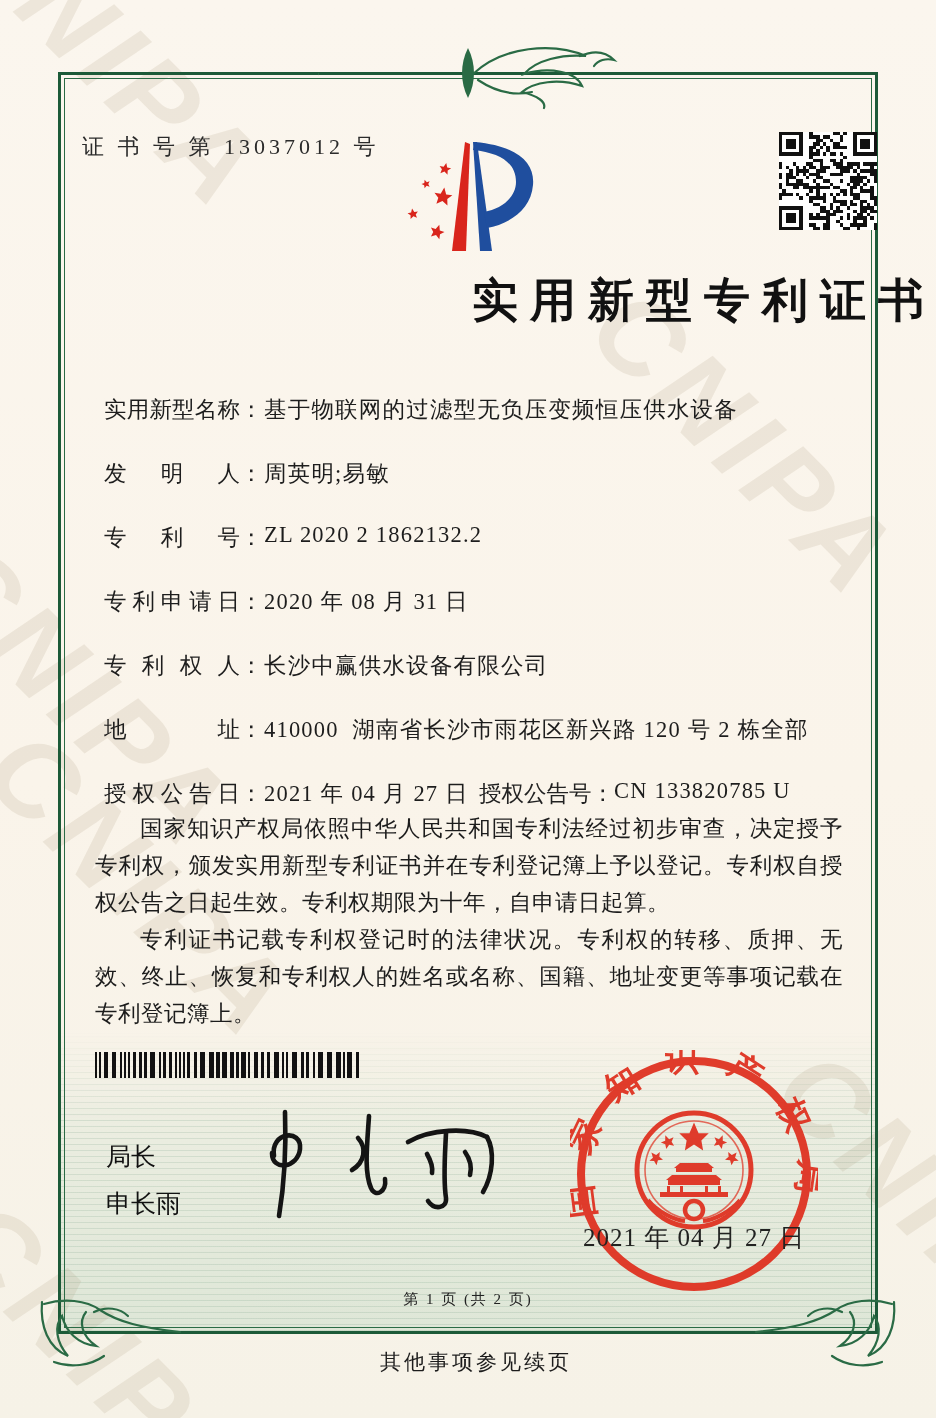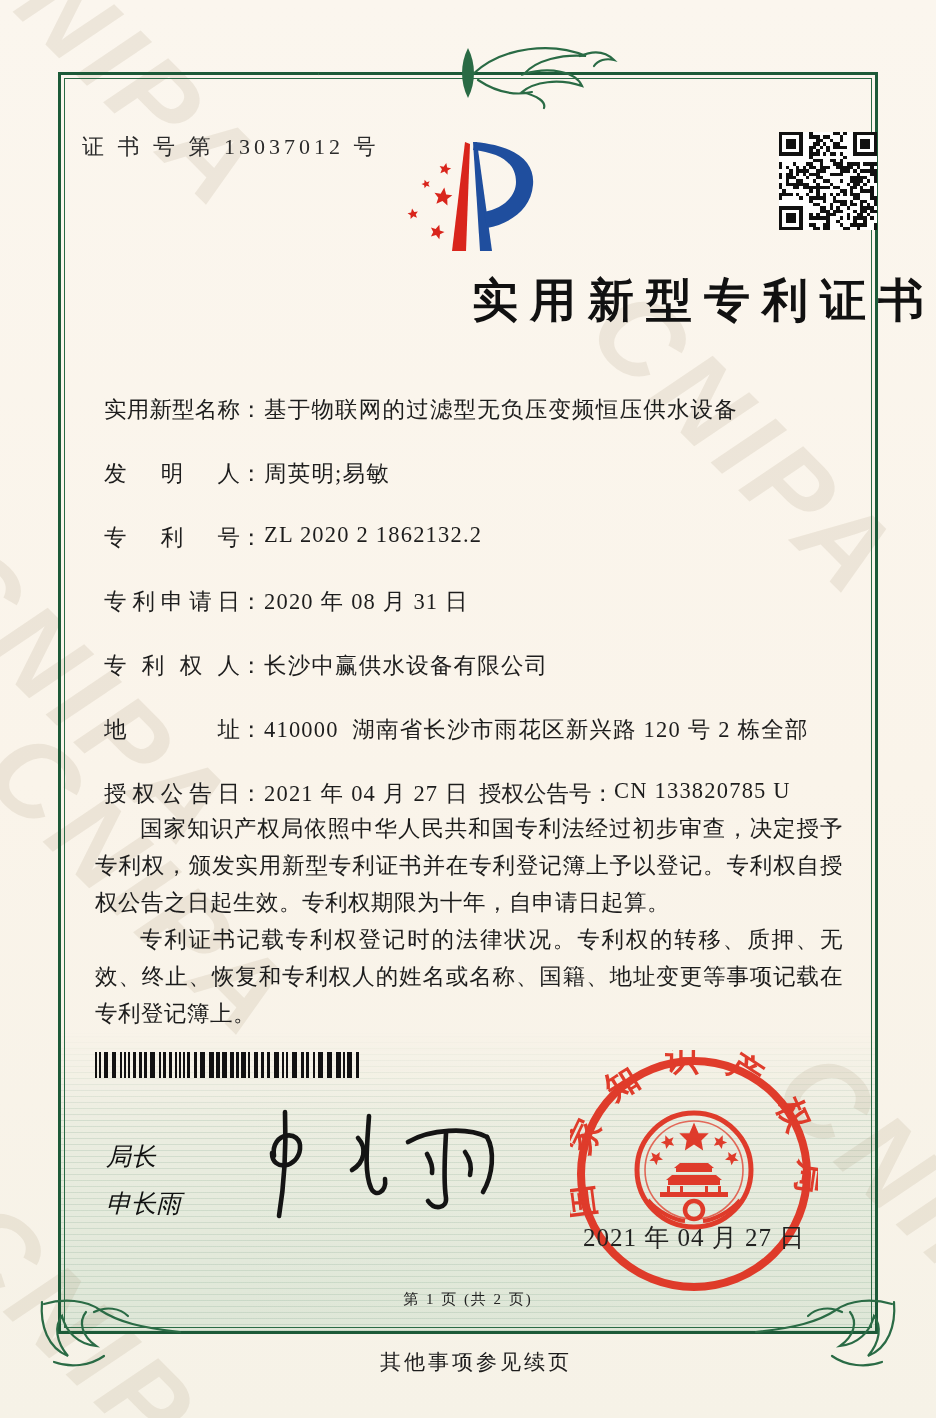--- a/index.html
+++ b/index.html
@@ -55,21 +55,21 @@
   .field-value { white-space:pre-wrap; letter-spacing:1.2px; color:#1d1d1d; }
   .grant-no-group { position:absolute; left:375px; top:0; display:flex; }
   
   .body-text {
     position:absolute; left:95px; top:810px; width:748px; z-index:4;
     font-size:22.5px; line-height:37px; text-align:justify; color:#1c1c1c;
   }
   .body-text p { text-indent:2em; letter-spacing:0.5px; }
   
   .barcode { position:absolute; left:95px; top:1052px; z-index:4; }
-  .signer { position:absolute; left:106px; top:1133px; z-index:4; font-size:25px; line-height:47px; color:#111;font-style:italic; }
+  .signer { position:absolute; left:106px; top:1133px; z-index:4; font-size:25px; line-height:47px; color:#111; }
   .signature { position:absolute; left:240px; top:1102px; z-index:5; }
   .seal { position:absolute; left:570px; top:1050px; z-index:6; opacity:0.94; }
   .page-info {
     position:absolute; left:0; top:1290px; width:100%; text-align:center;
     font-size:15px; letter-spacing:2px; color:#222; z-index:4;
   }
   .footer-note {
     position:absolute; left:8px; top:1348px; width:100%; text-align:center;
     font-size:21px; letter-spacing:3px; color:#1c1c1c; z-index:4;
   }

